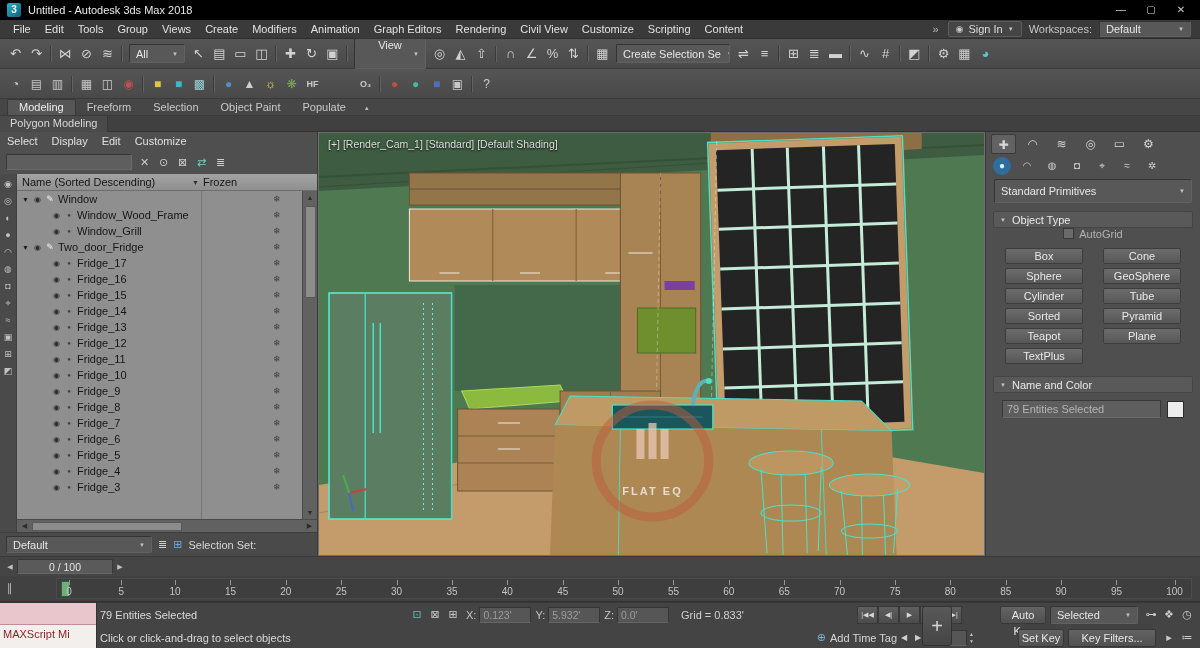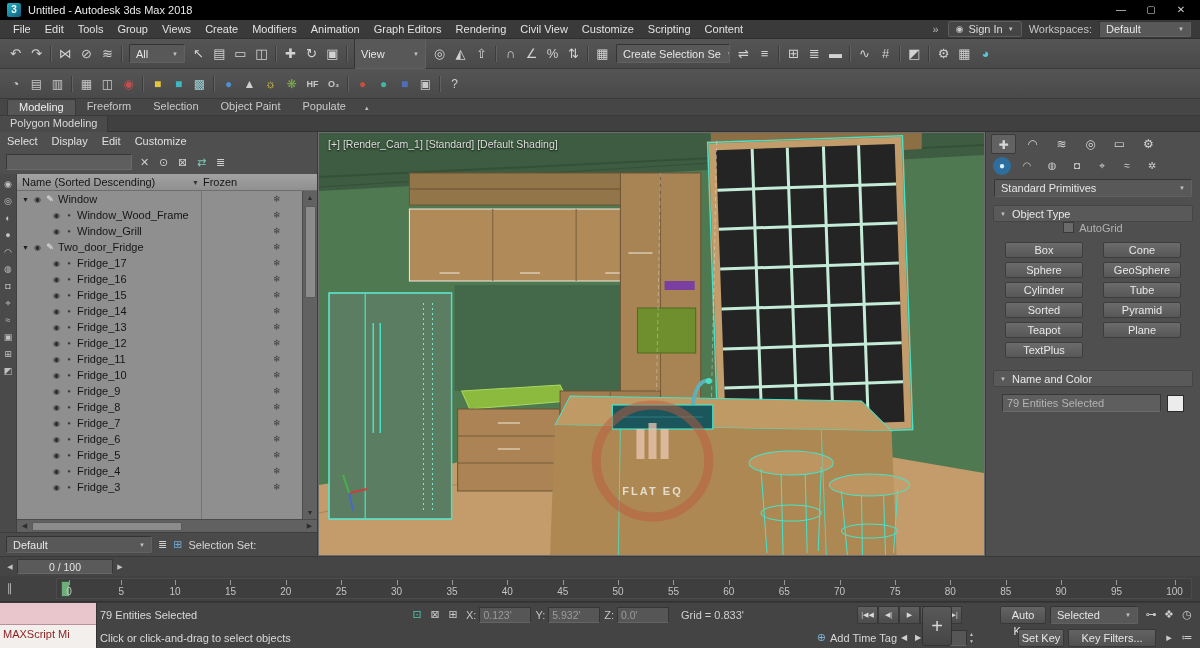--- a/index.html
+++ b/index.html
@@ -27,21 +27,21 @@
 .dd .caret{margin-left:auto;padding-left:6px;}
 .dd-ws{width:92px;height:16px;}
 
 
 .toolbar{height:30px;background:linear-gradient(#555,#494949);border-bottom:1px solid #3a3a3a;display:flex;align-items:center;padding:0 5px;}
 .tb-seg{display:flex;align-items:center;}
 .tbi{width:21px;height:22px;line-height:22px;text-align:center;font-size:13px;color:#d2d2d2;border-radius:2px;flex:none;}
 .tbi.sep{width:8px;position:relative;}
 .tbi.sep::after{content:"";position:absolute;left:3px;top:3px;bottom:3px;width:1px;background:#3c3c3c;border-right:1px solid #626262;}
 .dd-filter{width:56px;height:19px;margin:0 3px;}
-.dd-coord{width:72px;height:31px;margin:8px 3px;}
+.dd-coord{width:72px;height:31px;margin:8px 3px;flex-direction:column;}
 .dd-sel{width:114px;height:19px;margin:0 3px;}
 .tb2 .tbi{font-size:12px;}
 .tb2 .txt-ico{font-size:9px;font-weight:bold;}
 
 
 .ribbon-tabs{height:17px;background:#464646;display:flex;align-items:flex-end;padding:0 7px;border-bottom:1px solid #3a3a3a;}
 .rtab{padding:1px 11px 2px;color:#c9c9c9;}
 .rtab.active{background:#565656;border:1px solid #393939;border-bottom:none;border-radius:2px 2px 0 0;color:#efefef;}
 .rib-min{margin-left:8px;font-size:7px;color:#bdbdbd;padding-bottom:3px;}
 .ribbon-sub{height:16px;background:#404040;border-bottom:1px solid #323232;display:flex;align-items:center;}
@@ -96,21 +96,21 @@
 
 
 .cmdpanel{width:215px;background:#4f4f4f;border-left:1px solid #3a3a3a;display:flex;flex-direction:column;flex:none;}
 .cp-tabs{height:24px;display:flex;align-items:center;padding:0 5px;gap:4px;}
 .cp-tab{width:25px;height:20px;line-height:20px;text-align:center;font-size:12px;color:#d6d6d6;border-radius:2px;}
 .cp-tab.active{background:#626262;border:1px solid #3b3b3b;}
 .cp-cats{height:20px;display:flex;align-items:center;padding:0 7px;gap:7px;}
 .cp-cat{width:18px;height:18px;line-height:17px;text-align:center;font-size:10px;color:#d2d2d2;border-radius:50%;}
 .cp-cat.active{background:#2e6e9e;color:#d8f0ff;}
 .cp-ddrow{padding:3px 8px 4px;}
-.dd-prim{width:100%;height:18px;}
+.dd-prim{width:100%;height:24px;}
 .rollout{margin:4px 7px 0;}
 .ro-header{height:17px;background:#595959;border:1px solid #454545;border-radius:2px;display:flex;align-items:center;padding:0 6px;color:#e8e8e8;}
 .ro-header .caret{margin-right:6px;}
 .autogrid{height:18px;display:flex;align-items:flex-start;justify-content:center;gap:5px;color:#b2b2b2;}
 .checkbox{width:11px;height:11px;background:#6a6a6a;border:1px solid #393939;}
 .obj-grid{display:grid;grid-template-columns:1fr 1fr;gap:4px 20px;padding:2px 12px 8px;}
 .obj-btn{height:16px;background:linear-gradient(#6c6c6c,#575757);border:1px solid #3d3d3d;border-radius:2px;color:#e8e8e8;text-align:center;line-height:15px;font-size:11px;font-family:inherit;}
 .name-row{display:flex;align-items:center;gap:6px;padding:7px 9px;}
 .name-field{flex:1;height:18px;background:#5e5e5e;border:1px solid #383838;border-bottom-color:#6a6a6a;color:#b4b4b4;line-height:17px;padding:0 4px;white-space:nowrap;overflow:hidden;}
 .color-swatch{width:17px;height:17px;background:#ececec;border:1px solid #2c2c2c;flex:none;}
@@ -287,33 +287,33 @@
         <span class="tbi sep"></span>
         <span class="tbi" style="color: rgb(226, 198, 62);">■</span>
         <span class="tbi" style="color: rgb(63, 182, 196);">■</span>
         <span class="tbi" style="color: rgb(154, 208, 216);">▩</span>
         <span class="tbi sep"></span>
         <span class="tbi" style="color: rgb(79, 143, 208);">●</span>
         <span class="tbi" style="color: rgb(208, 208, 208);">▲</span>
         <span class="tbi" style="color: rgb(232, 212, 74);">☼</span>
         <span class="tbi" style="color: rgb(127, 174, 74);">❋</span>
         <span class="tbi txt-ico" style="color: rgb(200, 200, 200);">HF</span>
-        <span class="tbi txt-ico" style="color: rgb(200, 200, 200);">O₃</span>
+        <span class="tbi txt-ico" style="color: rgb(200, 200, 200); margin-left: 32px;">O₃</span>
         <span class="tbi sep"></span>
         <span class="tbi" style="color: rgb(192, 80, 64);">●</span>
         <span class="tbi" style="color: rgb(63, 184, 168);">●</span>
         <span class="tbi" style="color: rgb(79, 111, 184);">■</span>
         <span class="tbi" style="color: rgb(200, 200, 200);">▣</span>
         <span class="tbi sep"></span>
         <span class="tbi" style="color: rgb(207, 207, 207);">?</span>
       </div>
   </div>
 
   <div class="ribbon-tabs">
-    <div style="display:flex;align-items:flex-start">
+    <div style="display:flex;align-items:center">
 
     <span class="rtab active">Modeling</span>
         <span class="rtab">Freeform</span>
         <span class="rtab">Selection</span>
         <span class="rtab">Object Paint</span>
         <span class="rtab">Populate</span>
       </div>
     <span class="rib-min">▴</span>
   </div>
   <div class="ribbon-sub">

